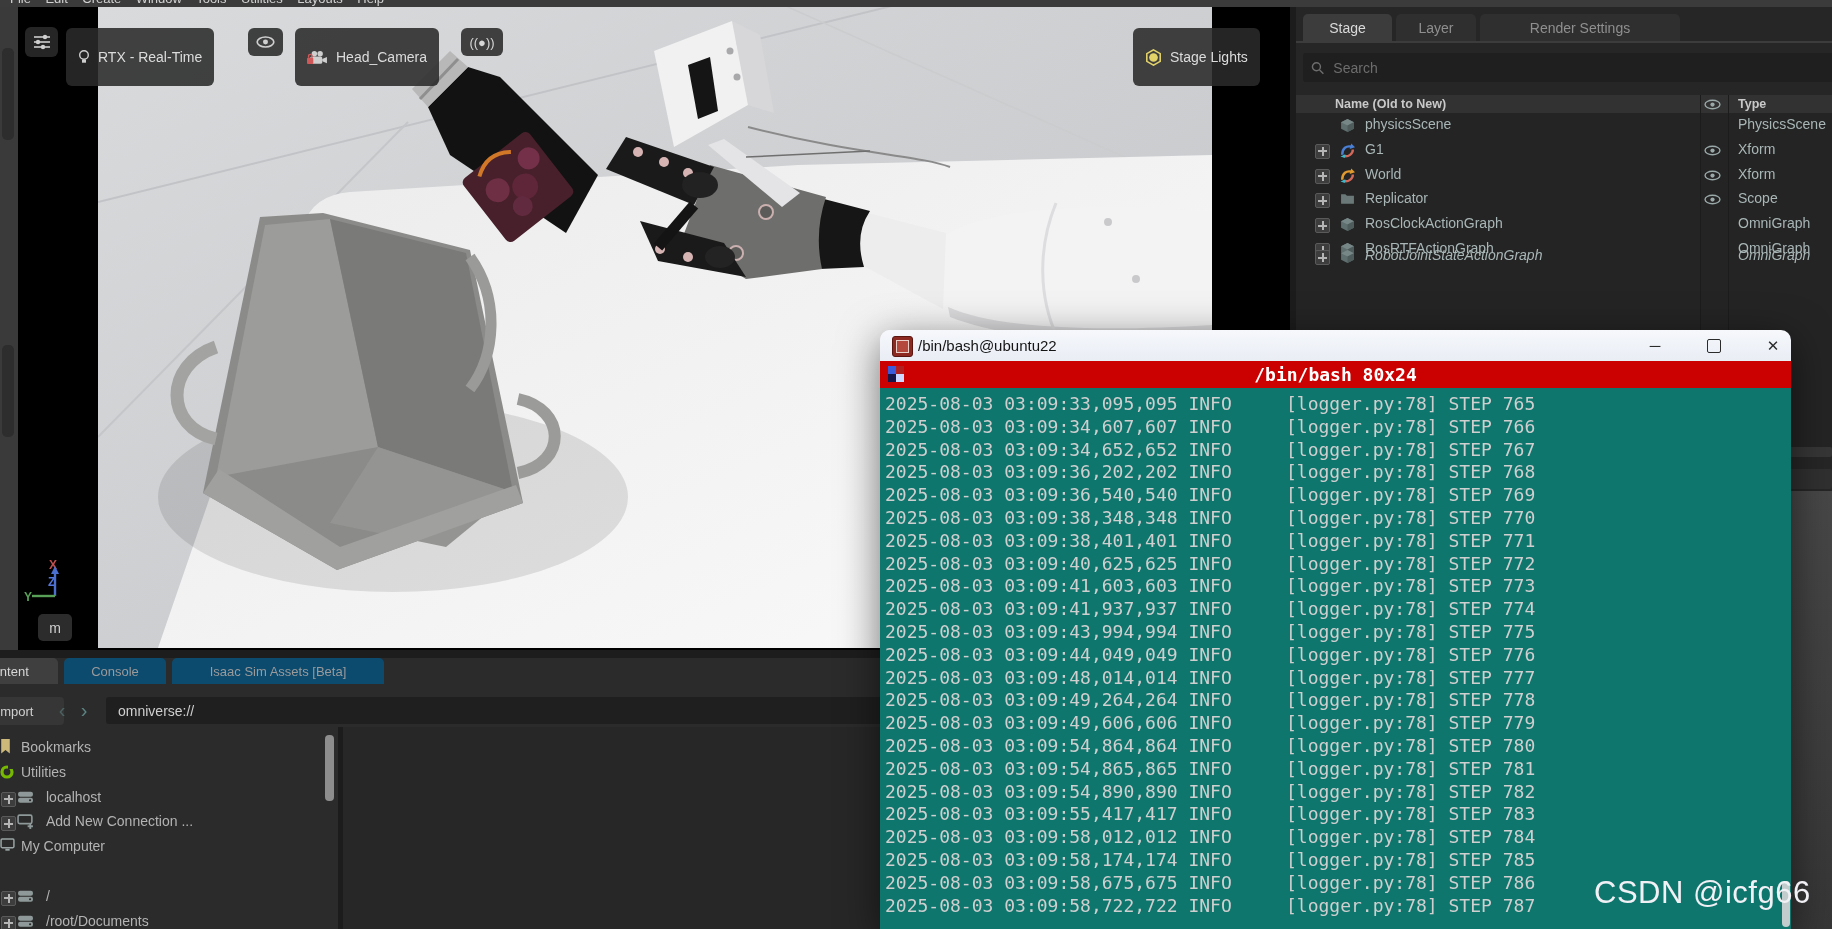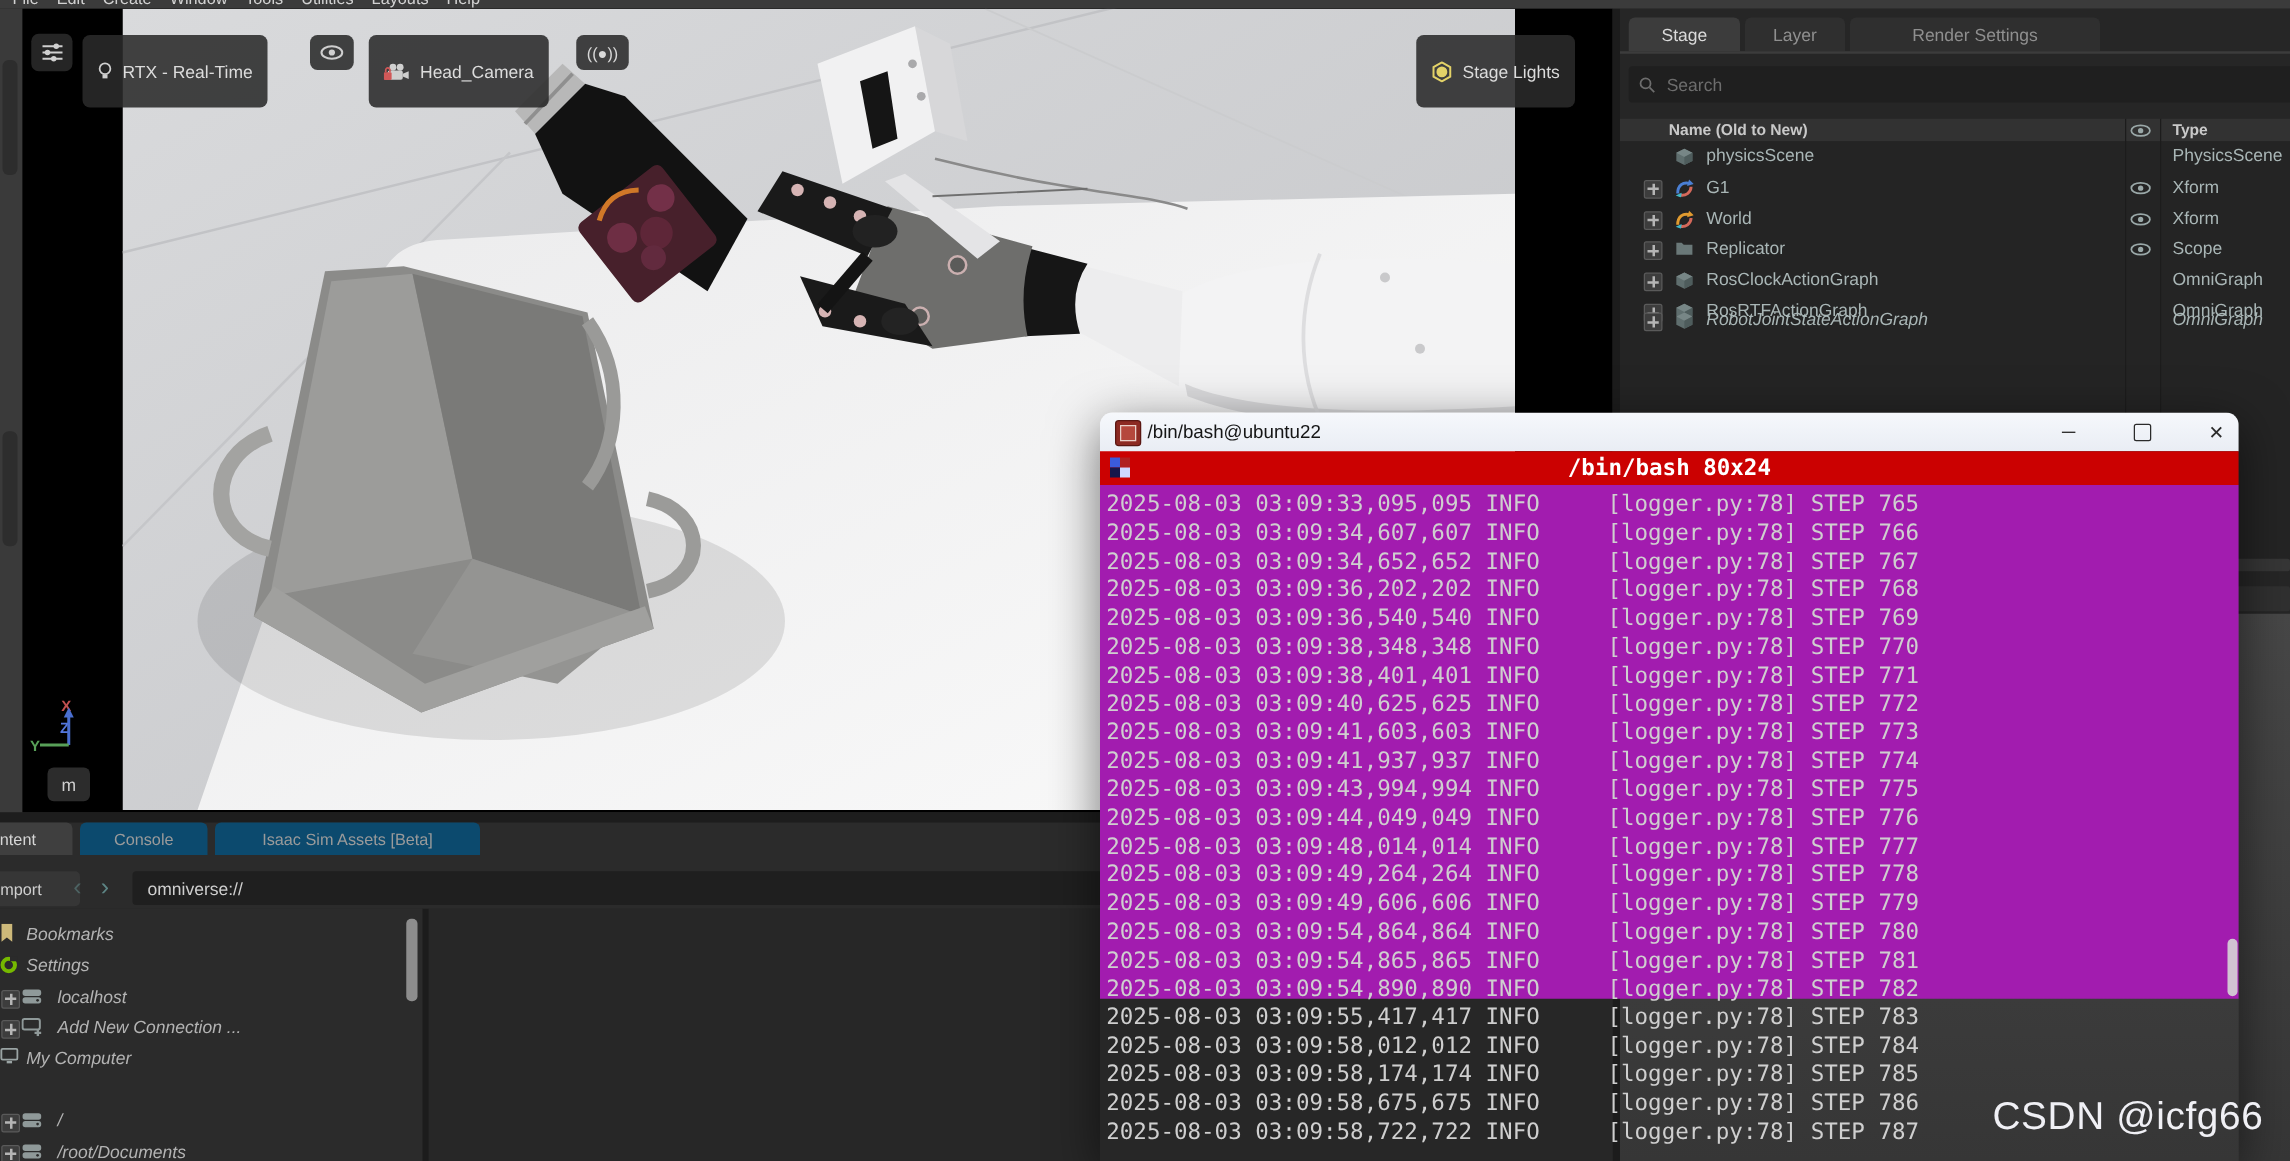--- a/index.html
+++ b/index.html
@@ -55,21 +55,21 @@
         color:#9a9a9a;font-size:13px;display:flex;align-items:center;justify-content:center;}
   .btab.active{background:#3f3f3f;color:#d6d6d6;}
   .bp-toolbar{position:absolute;left:0;top:34px;width:1290px;height:43px;background:#2b2b2b;}
   .impbtn{position:absolute;left:-34px;top:13px;width:98px;height:28px;background:#363636;border-radius:4px;
           color:#cfcfcf;font-size:13px;display:flex;align-items:center;justify-content:center;}
   .chev{position:absolute;top:15px;width:18px;height:22px;font-size:20px;line-height:22px;text-align:center;}
   .addrbar{position:absolute;left:106px;top:13px;width:1178px;height:27px;background:#1f1f1f;border-radius:3px;
            display:flex;align-items:center;padding:0 10px;}
   .addrbar input{background:transparent;border:none;outline:none;color:#cfcfcf;font-size:14px;width:100%;
                  font-family:"Liberation Sans",sans-serif;}
-  .ftree{position:absolute;left:0;top:77px;width:338px;height:202px;background:#2b2b2b;overflow:hidden;font-style:italic;}
+  .ftree{position:absolute;left:0;top:77px;width:338px;height:202px;background:#2b2b2b;overflow:hidden;}
   .frow{position:absolute;left:0;width:338px;height:24.8px;color:#b3b3b3;font-size:14px;}
   .frow .flabel{position:absolute;top:3px;white-space:nowrap;}
   .frow .fexp{left:1px;top:6px;}
   .fscroll{position:absolute;left:325px;top:8px;width:9px;height:66px;background:#8d8d8d;border-radius:4px;}
   .fdivider{position:absolute;left:338px;top:77px;width:5px;height:202px;background:#1c1c1c;}
   .fpane{position:absolute;left:343px;top:77px;width:947px;height:202px;background:#272727;}
   
   .terminal{left:880px;top:330px;width:911px;height:599px;border-radius:10px 10px 0 0;
             box-shadow:0 10px 40px rgba(0,0,0,.55);overflow:hidden;z-index:50;}
   .term-title{position:absolute;left:0;top:0;width:911px;height:31px;
@@ -80,21 +80,21 @@
                      background:#b5483c;border:1px solid #e8d0c8;}
   .term-title .tname{position:absolute;left:38px;top:7px;font-size:15px;color:#151515;}
   .tctrl{position:absolute;top:0;width:46px;height:31px;display:flex;align-items:center;
          justify-content:center;color:#2b2b2b;font-size:15px;}
   .maxbox{width:12px;height:12px;border:1.6px solid #2b2b2b;border-radius:2px;}
   .term-red{position:absolute;left:0;top:31px;width:911px;height:27px;background:#cb0101;
             display:flex;align-items:center;justify-content:center;}
   .term-red .redtxt{color:#fff;font-size:18px;font-weight:bold;font-family:"DejaVu Sans Mono",monospace;}
   .redicon{position:absolute;left:8px;top:5px;width:16px;height:16px;}
   .redicon i{position:absolute;width:8px;height:8px;}
-  .term-body{position:absolute;left:0;top:58px;width:911px;height:411px;background:#a21caf;}
+  .term-body{position:absolute;left:0;top:58px;width:911px;height:541px;background:#0f766e;}
   .term-body pre{position:absolute;left:5px;top:5px;margin:0;color:#cfcfcf;
                  font-family:"DejaVu Sans Mono",monospace;font-size:18px;line-height:22.8px;}
   .term-scroll{position:absolute;right:1px;bottom:2px;width:8px;height:46px;background:#d6d6d6;
                border-radius:4px;opacity:.9;}
   .watermark{left:1594px;top:875px;font-size:31px;color:#f0f0f5;z-index:60;letter-spacing:.5px;}
   svg{display:block;}
 </style>
 </head>
 <body>
 
@@ -426,21 +426,21 @@
         </span>
         <span class="flabel" style="left:21px;">Bookmarks</span>
       </div>
       <div class="frow" style="top:33.8px;">
         <span class="abs" style="left:0;top:4px;">
           <svg width="14" height="14" viewBox="0 0 14 14">
               <circle cx="7" cy="7" r="5" fill="none" stroke="#76b900" stroke-width="3.2"></circle>
               <rect x="8" y="0" width="6" height="4" fill="#2b2b2b"></rect>
             </svg>
         </span>
-        <span class="flabel" style="left:21px;">Settings</span>
+        <span class="flabel" style="left:21px;">Utilities</span>
       </div>
       <div class="frow" style="top:58.6px;">
         <span class="expander fexp"></span>
         <span class="abs" style="left:17px;top:5px;">
           <svg width="17" height="13" viewBox="0 0 16 12">
               <rect x="1" y="0.5" width="14" height="4.8" rx="2" fill="#8f9999"></rect>
               <rect x="1" y="6.2" width="14" height="4.8" rx="2" fill="#8f9999"></rect>
               <circle cx="12.3" cy="8.6" r="1" fill="#2b2b2b"></circle>
             </svg>
         </span>

